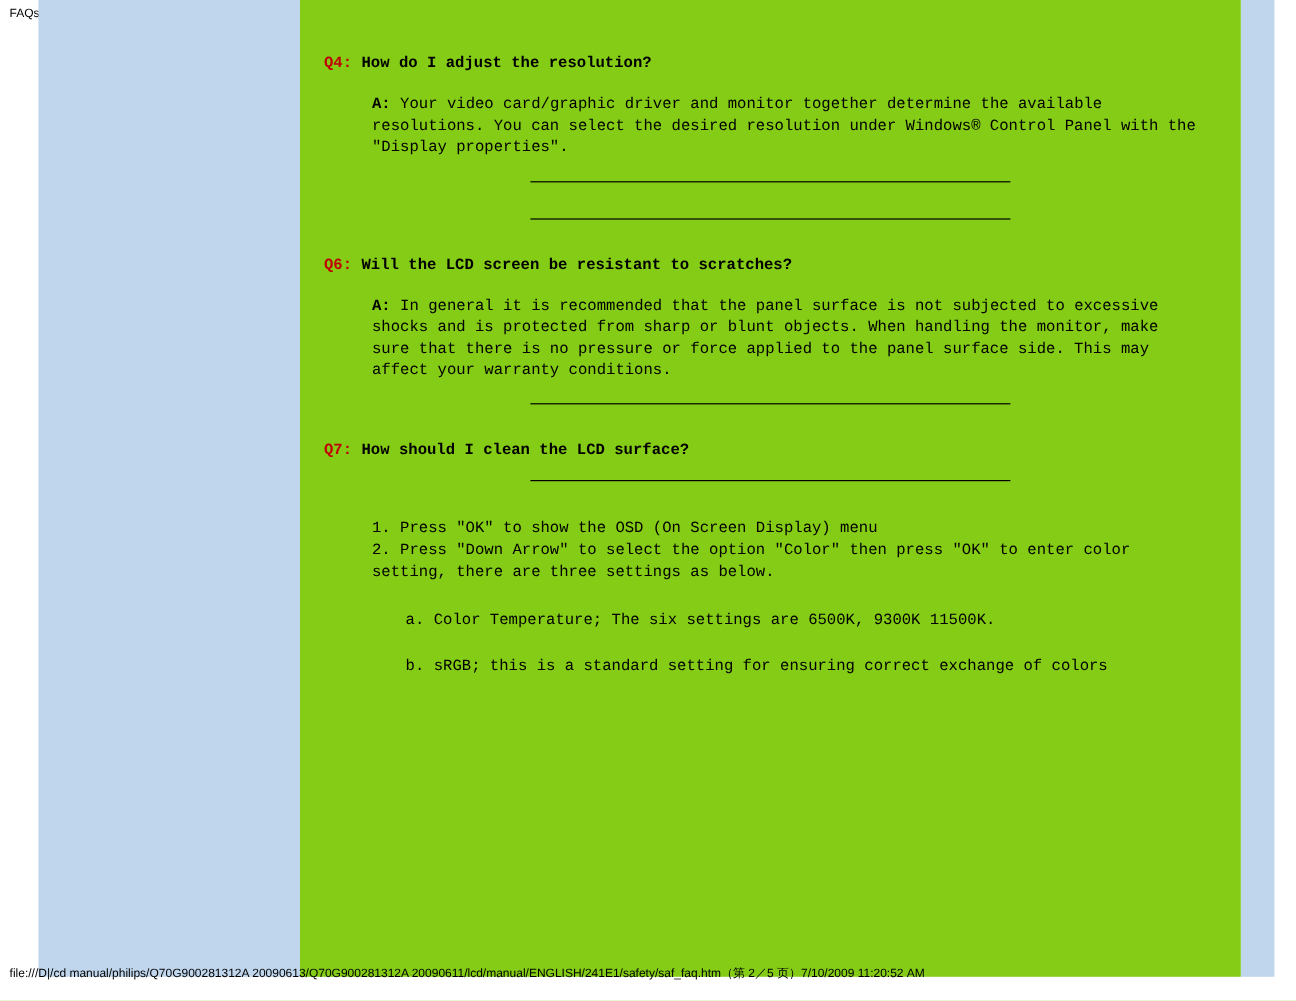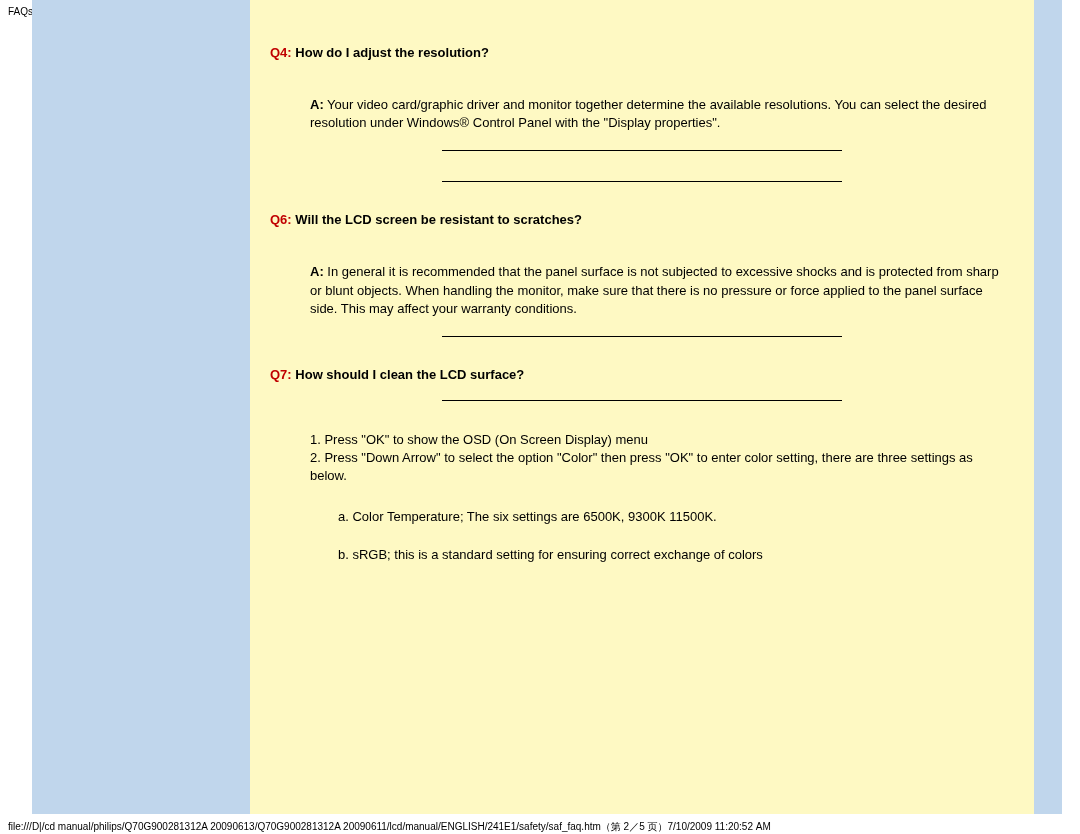--- a/index.html
+++ b/index.html
@@ -30,23 +30,24 @@
       left: 32px;
       right: 18px;
       height: 814px;
     }
     .sidebar {
       width: 218px;
       background: #c0d6ec;
     }
     .content-area {
       flex: 1;
-      background: #fef9c3;
+      background: #84cc16;
       padding: 45px 20px 0 20px;
       position: relative;
+      font-family: Liberation Mono, monospace;
     }
     .right-gutter {
       width: 28px;
       background: #c0d6ec;
     }
     .qa-block {
       margin-bottom: 0;
     }
     .question {
       font-weight: bold;
@@ -54,21 +55,20 @@
     }
     .q-label {
       color: #c00000;
       font-weight: bold;
     }
     .answer {
       padding-left: 40px;
       padding-right: 10px;
       line-height: 1.4;
       margin-bottom: 18px;
-      margin-top: 36px;
     }
     .a-label {
       font-weight: bold;
     }
     .divider {
       width: 400px;
       height: 1px;
       background: #000;
       margin: 18px auto 30px auto;
     }
@@ -82,21 +82,21 @@
       padding-left: 68px;
       padding-right: 10px;
       line-height: 1.4;
       margin-top: 22px;
     }
     .sub-item {
       margin-bottom: 20px;
     }
     .footer {
       position: absolute;
-      bottom: 0;
+      bottom: 16px;
       left: 8px;
       font-size: 10px;
       color: #000;
       white-space: nowrap;
     }
   </style>
 </head>
 <body>
 
 <div class="header">FAQs (Frequently Asked Questions)</div>

